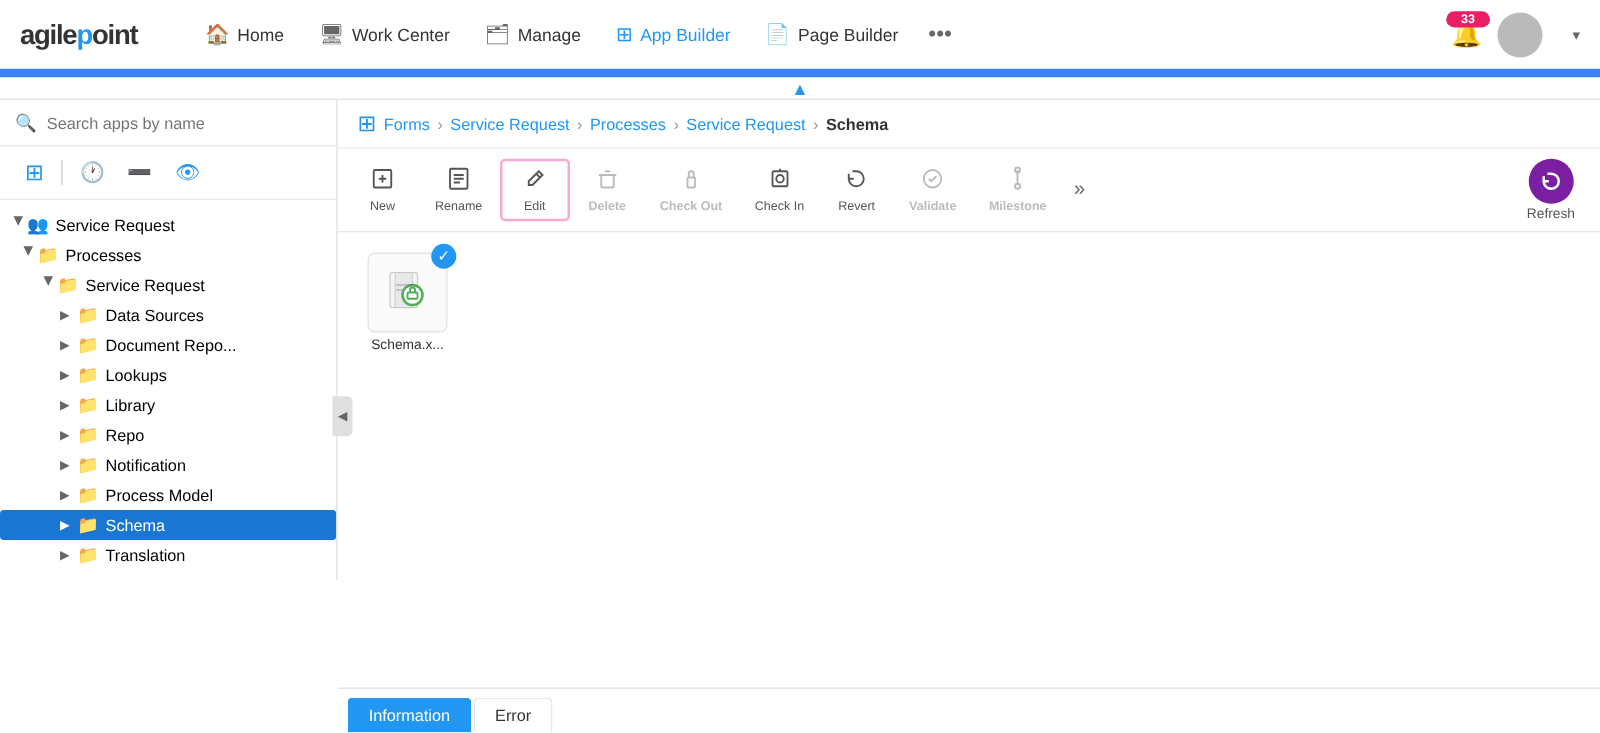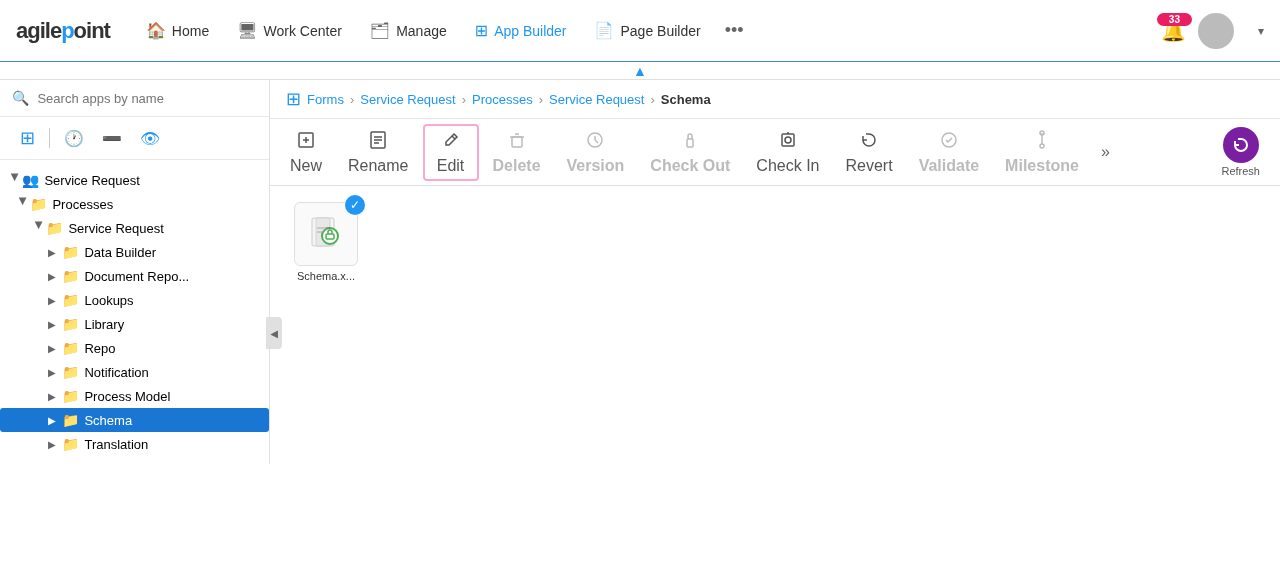--- a/index.html
+++ b/index.html
@@ -1,22 +1,22 @@
 <!DOCTYPE html>
 <html><head>
   <meta charset="utf-8">
   <style>
     * { box-sizing: border-box; margin: 0; padding: 0; font-family: Arial, sans-serif; }
     body { width: 1280px; height: 586px; overflow: hidden; background: #fff; }
 
     
     .top-nav {
       display: flex; height: 62px;
-      background: #fff; border-bottom: 1px solid #3b82f6;
-      padding: 0 16px; gap: 0;
+      background: #fff; border-bottom: 7px solid #3b82f6;
+      padding: 0 16px; gap: 18px;
     }
     .logo { display: flex; align-items: center; margin-right: 24px; }
     .logo-text { font-size: 22px; font-weight: bold; color: #333; letter-spacing: -1px; }
     .nav-items { display: flex; align-items: center; gap: 4px; flex: 1; }
     .nav-item {
       display: flex; align-items: center; gap: 6px;
       padding: 6px 12px; font-size: 14px; color: #333;
       cursor: pointer; border-radius: 4px; text-decoration: none;
     }
     .nav-item.active { color: #2196F3; }
@@ -107,21 +107,21 @@
 
     
     .toolbar {
       display: flex; align-items: center;
       padding: 4px 8px; border-bottom: 1px solid #e0e0e0;
       background: #fff; gap: 2px;
     }
     .toolbar-btn {
       display: flex; flex-direction: column; align-items: center;
       padding: 4px 10px; cursor: pointer; border-radius: 4px;
-      font-size: 16px; color: #555; border: 2px solid transparent;
+      font-size: 10px; color: #555; border: 2px solid transparent;
       min-width: 56px;
     }
     .toolbar-btn .tb-icon { font-size: 18px; margin-bottom: 2px; color: #555; }
     .toolbar-btn.active-edit { border: 2px solid #f9a8d4; border-radius: 4px; }
     .toolbar-btn.disabled { color: #bbb; cursor: default; font-weight: bold; }
     .toolbar-btn.disabled .tb-icon { color: #bbb; }
     .toolbar-more { padding: 4px 8px; font-size: 16px; color: #666; cursor: pointer; }
     .toolbar-refresh {
       margin-left: auto; display: flex; flex-direction: column; align-items: center;
       padding: 4px 12px; cursor: pointer; font-size: 11px; color: #555;
@@ -245,21 +245,21 @@
 
         <div class="tree-item indent-2">
           <span class="tree-arrow open">▶</span>
           <span class="folder-icon">📁</span>
           <span class="tree-label">Service Request</span>
         </div>
 
         <div class="tree-item indent-3">
           <span class="tree-arrow closed">▶</span>
           <span class="folder-icon">📁</span>
-          <span class="tree-label">Data Builder</span>
+          <span class="tree-label">Data Sources</span>
         </div>
 
         <div class="tree-item indent-3">
           <span class="tree-arrow closed">▶</span>
           <span class="folder-icon">📁</span>
           <span class="tree-label">Document Repo...</span>
         </div>
 
         <div class="tree-item indent-3">
           <span class="tree-arrow closed">▶</span>
@@ -363,30 +363,20 @@
         <span class="tb-icon">
           <svg width="20" height="20" viewBox="0 0 20 20" fill="none">
             <rect x="5" y="7" width="10" height="10" rx="1" stroke="#bbb" stroke-width="1.5" fill="none"></rect>
             <line x1="3" y1="7" x2="17" y2="7" stroke="#bbb" stroke-width="1.5"></line>
             <line x1="8" y1="4" x2="12" y2="4" stroke="#bbb" stroke-width="1.5"></line>
           </svg>
         </span>
         <span style="color:#bbb">Delete</span>
       </div>
 
-      <div class="toolbar-btn disabled">
-        <span class="tb-icon">
-          <svg width="20" height="20" viewBox="0 0 20 20" fill="none">
-            <circle cx="10" cy="10" r="7" stroke="#bbb" stroke-width="1.5" fill="none"></circle>
-            <line x1="10" y1="6" x2="10" y2="10" stroke="#bbb" stroke-width="1.5"></line>
-            <line x1="10" y1="10" x2="13" y2="13" stroke="#bbb" stroke-width="1.5"></line>
-          </svg>
-        </span>
-        <span style="color:#bbb">Version</span>
-      </div>
 
       <div class="toolbar-btn disabled">
         <span class="tb-icon">
           <svg width="20" height="20" viewBox="0 0 20 20" fill="none">
             <rect x="7" y="9" width="6" height="8" rx="1" stroke="#bbb" stroke-width="1.5" fill="none"></rect>
             <path d="M8 9V6a2 2 0 014 0v3" stroke="#bbb" stroke-width="1.5" fill="none"></path>
           </svg>
         </span>
         <span style="color:#bbb">Check Out</span>
       </div>
@@ -458,14 +448,22 @@
             <line x1="18" y1="12" x2="22" y2="12" stroke="#666" stroke-width="1"></line>
             <line x1="9" y1="16" x2="16" y2="16" stroke="#999" stroke-width="0.8"></line>
             <line x1="9" y1="12" x2="21" y2="12" stroke="#999" stroke-width="0.8"></line>
           </svg>
           <div class="file-check">✓</div>
         </div>
         <span class="file-name">Schema.x...</span>
       </div>
     </div>
 
+    <div class="bottom-tabs">
+      <div class="bottom-tab active">
+        <span>Information</span>
+      </div>
+      <div class="bottom-tab">
+        <span>Error</span>
+      </div>
+    </div>
   </div>
 </div>
 
 </body></html>

